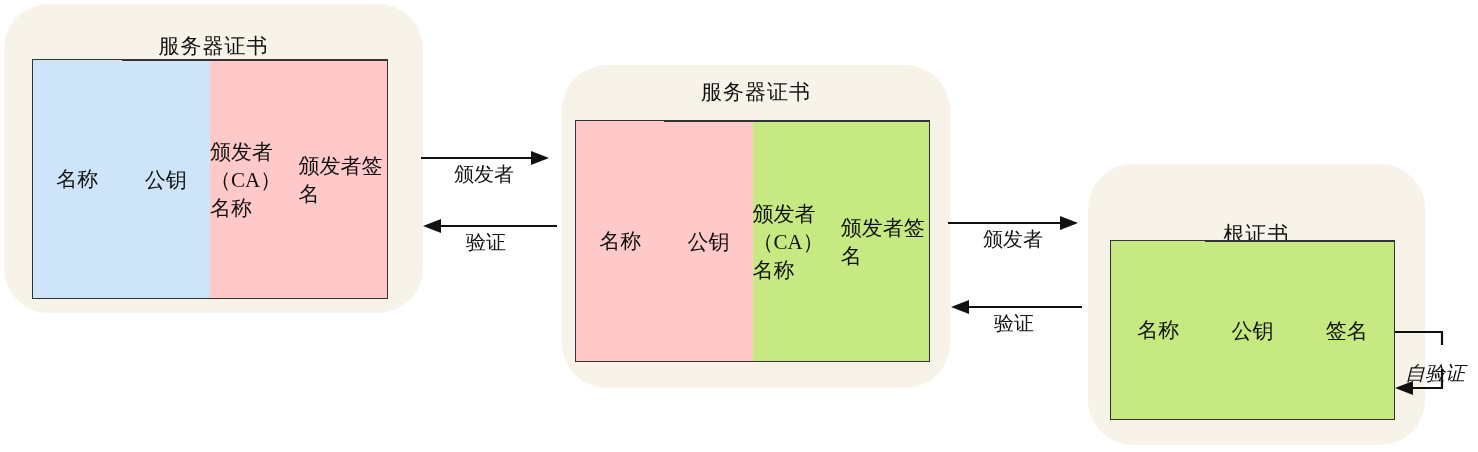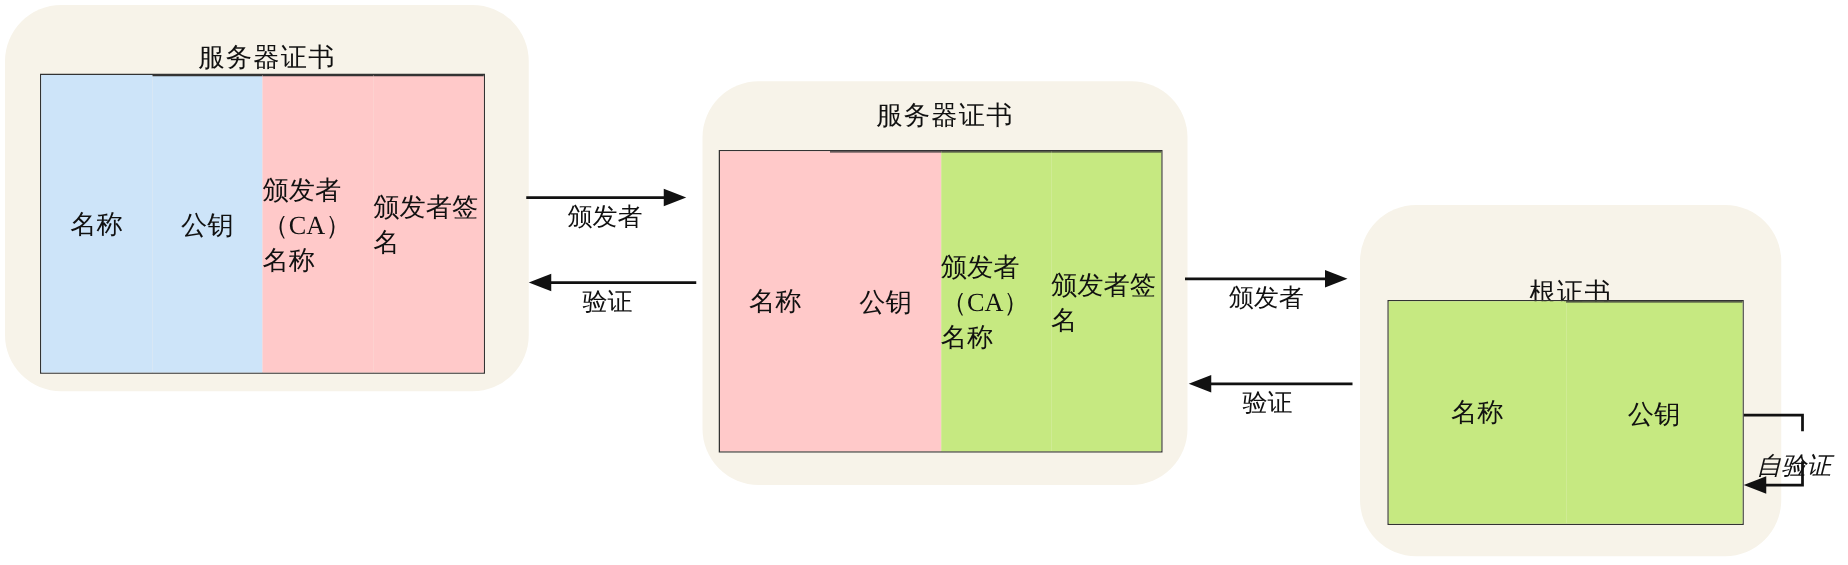--- a/index.html
+++ b/index.html
@@ -97,20 +97,21 @@
   <div class="cert-row c-green">颁发者（CA）名称</div>
   <div class="cert-row c-green">颁发者签名</div>
 </div>
 
 <div class="container" id="box-root">
   <div class="cert-title">根证书</div>
 </div>
 <div class="cert-table" id="table-root">
   <div class="cert-row c-green">名称</div>
   <div class="cert-row c-green">公钥</div>
+  <div class="cert-row c-green">签名</div>
 </div>
 
 <svg id="arrow-layer" viewBox="0 0 1478 452" xmlns="http://www.w3.org/2000/svg">
   <g stroke="#111111" stroke-width="2.2" fill="#111111">
 
     <g>
       <line x1="421" y1="158" x2="533" y2="158"></line>
       <polygon points="549,158 531,151 531,165" stroke="none"></polygon>
     </g>
 

